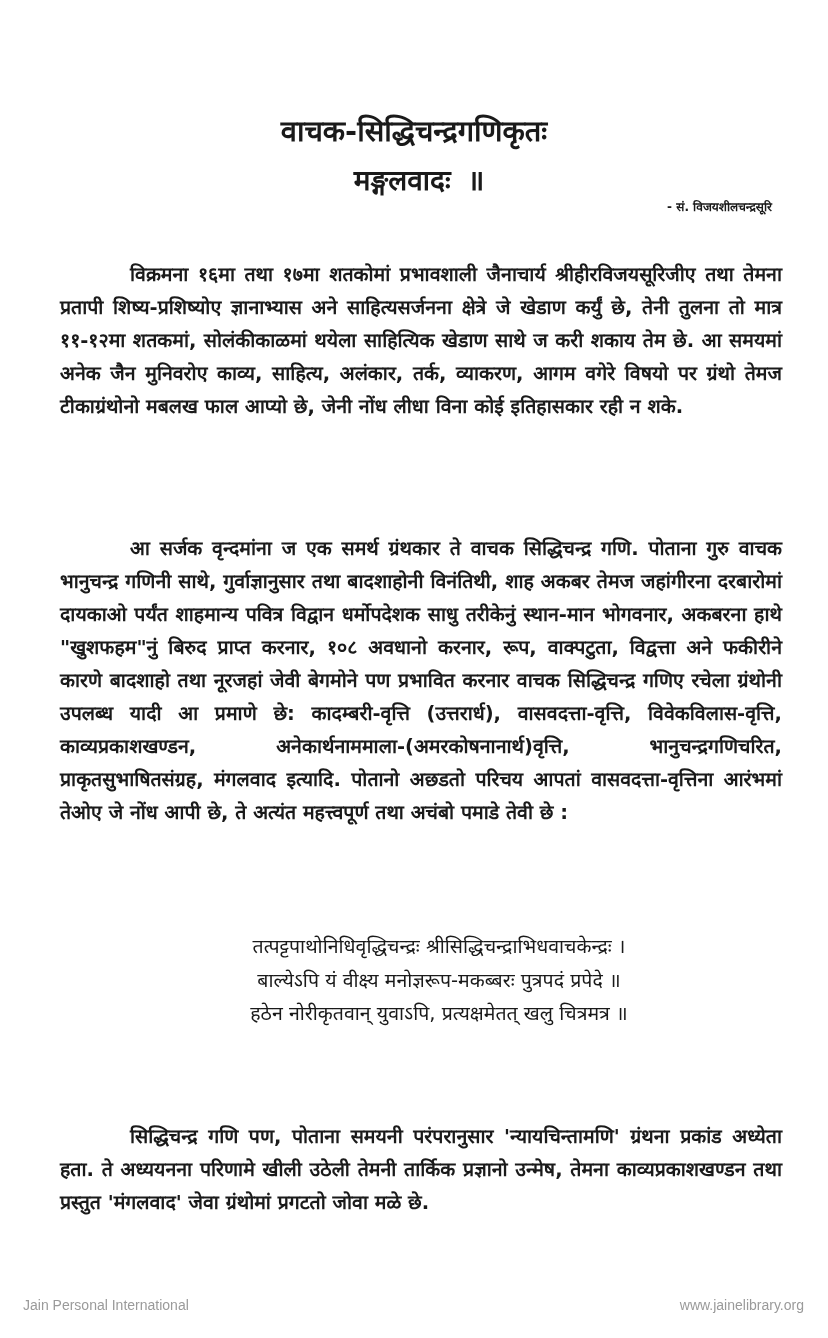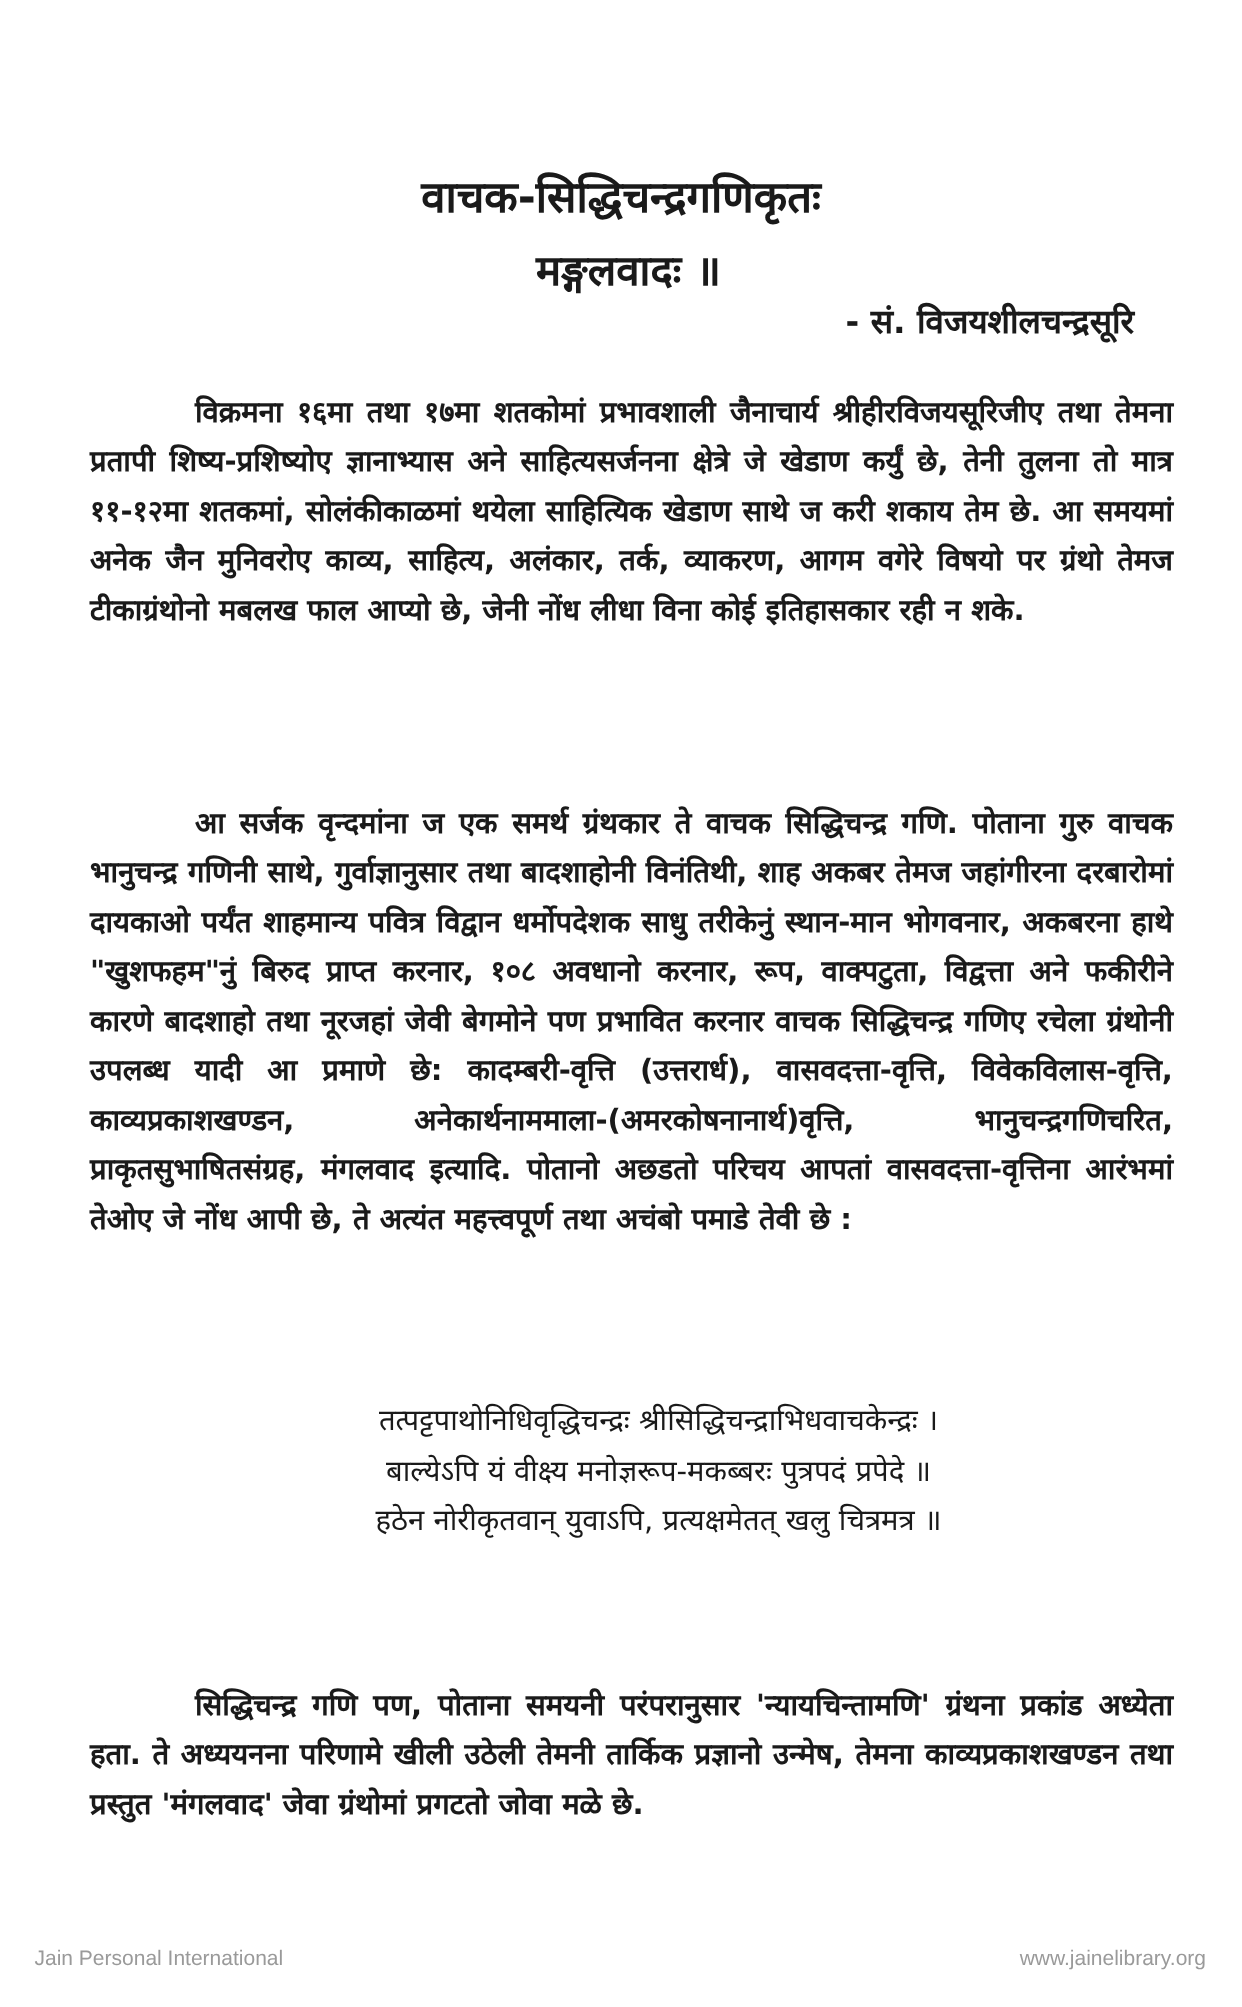--- a/index.html
+++ b/index.html
@@ -1,20 +1,20 @@
 <!DOCTYPE html>
 <html><head>
 <meta charset="utf-8">
 <style>
   html, body { margin:0; padding:0; background:#ffffff; }
   body { width:828px; height:1338px; position:relative; overflow:hidden; color:#1a1a1a; font-family:"DejaVu Sans", sans-serif; }
   .page { position:absolute; left:0; top:0; width:828px; height:1338px; }
   .title1 { position:absolute; top:110px; left:0; width:828px; text-align:center; font-size:29px; font-weight:bold; letter-spacing:0px; }
-  .title2 { position:absolute; top:160px; left:0; width:828px; text-align:center; font-size:28px; font-weight:bold; padding-left:10px; box-sizing:border-box; }
-  .attrib { position:absolute; top:198px; right:72px; font-size:22px; font-weight:bold; }
+  .title2 { position:absolute; top:160px; left:0; width:828px; text-align:center; font-size:28px; font-weight:bold; padding-left:10px; box-sizing:border-box;font-family:Liberation Mono, monospace; }
+  .attrib { position:absolute; top:198px; right:56px; font-size:12px; font-weight:bold; }
   .body { position:absolute; left:60px; width:722px; font-size:19.5px; line-height:33px; text-align:justify; }
   .para { margin:0; text-indent:70px;font-weight:bold; }
   .p1 { top:258px; }
   .p2 { top:532px; }
   .verse { position:absolute; top:930px; left:0; width:828px; text-align:center; font-size:19.5px; line-height:33.5px; padding-left:50px; box-sizing:border-box; }
   .verse div { white-space:nowrap; }
   .p3 { top:1120px; }
   .footer { position:absolute; top:1297px; left:0; width:828px; font-family:"Liberation Sans", sans-serif; font-size:14px; color:#9a9a9a; }
   .footer span { position:absolute; top:0; }
   .f1 { left:23px; }

